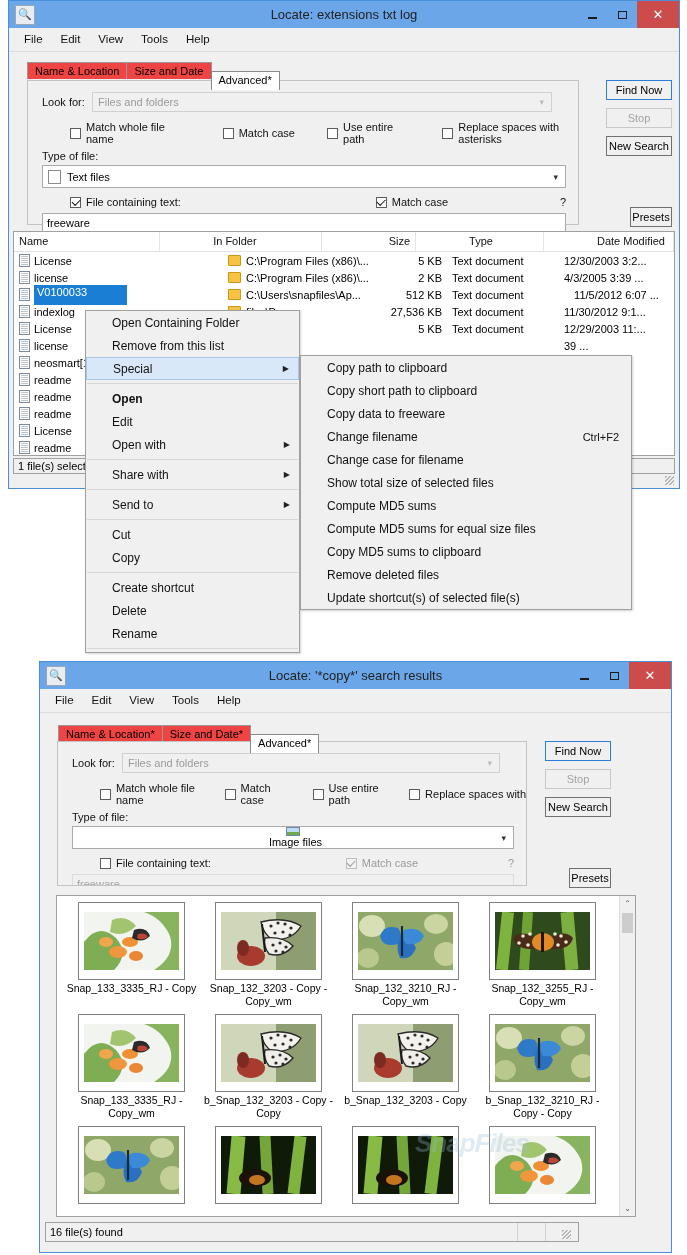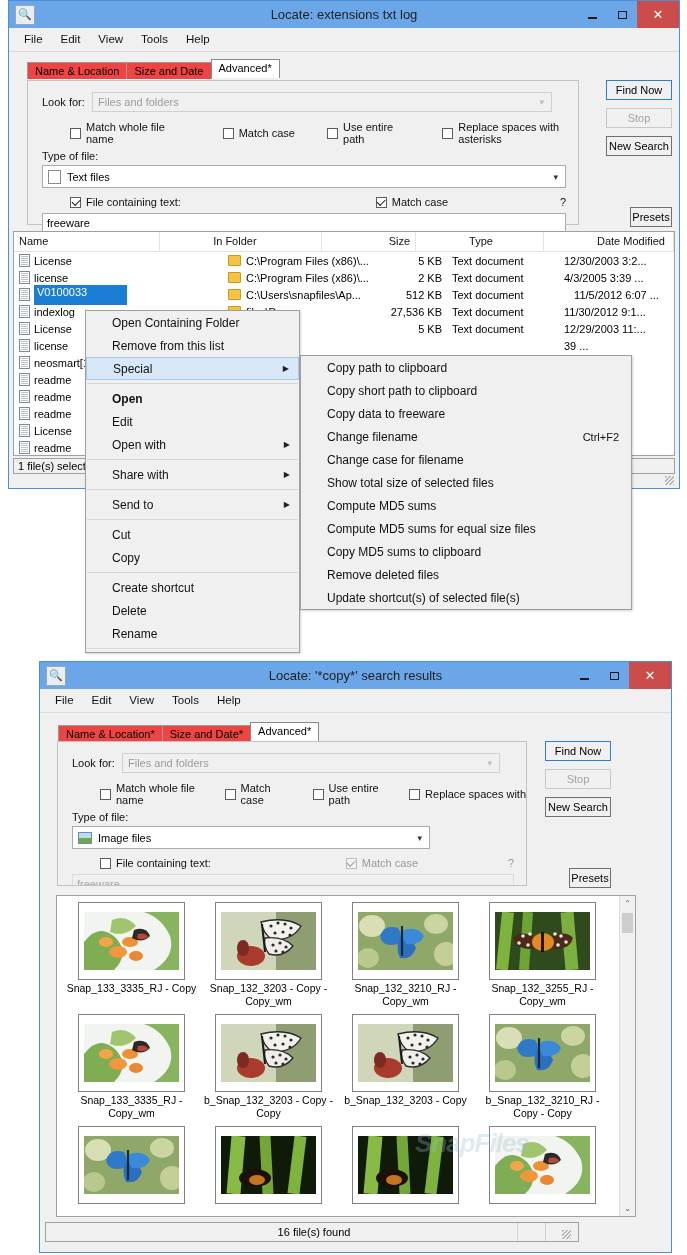--- a/index.html
+++ b/index.html
@@ -63,21 +63,21 @@
   .tabstrip{display:flex;align-items:flex-end;padding-left:18px;height:19px;}
   .tab{
     border:1px solid #999;border-bottom:none;
     background:#ef4444;
     padding:2px 7px 2px 7px;
     font-size:11px;
     margin-right:-1px;
     position:relative;top:1px;
     box-sizing:border-box;
   }
-  .tab.active{background:#fff;padding-bottom:4px;top:0;z-index:3;border-color:#8a8a8a;}
+  .tab.active{background:#fff;padding-bottom:4px;top:12px;z-index:3;border-color:#8a8a8a;}
 
   .panel{
     border:1px solid #c3c3c3;background:#f0f0f0;
     box-sizing:border-box;
   }
 
   .row{display:flex;align-items:center;margin-left:28px;}
   .lbl{font-size:11px;color:#111;}
   .lbl.dim{color:#9a9a9a;}
 
@@ -578,21 +578,21 @@
           <span class="lbl">Use entire path</span>
         </div>
         <div class="row" style="white-space:nowrap;">
           <span class="cb"></span>
           <span class="lbl">Replace spaces with</span>
         </div>
       </div>
 
       <div class="lbl" style="margin:5px 0 0 14px;">Type of file:</div>
 
-      <div class="combo" style="margin:3px 0 8px 14px;width:358px;height:23px;">
+      <div class="combo" style="margin:3px 0 8px 14px;width:442px;height:23px;flex-direction:column;">
         <span style="width:14px;height:12px;margin-right:6px;box-sizing:border-box;border:1px solid #6e8ba8;
                      background:linear-gradient(#bcdcf2 0 55%,#6fa94c 55% 100%);"></span>
         <span>Image files</span>
         <span class="arr">▾</span>
       </div>
 
       <div class="row" style="margin:8px 0 0 14px;width:442px;">
         <div class="row">
           <span class="cb"></span>
           <span class="lbl">File containing text:</span>
@@ -856,21 +856,21 @@
             <div class="thumblabel"></div>
           </div>
         </div>
       <div class="vscroll">
         <div class="vsbtn">⌃</div>
         <div class="vthumb" style="top:17px;height:20px;"></div>
         <div class="vsbtn" style="position:absolute;bottom:0;left:0;right:0;">⌄</div>
       </div>
     </div>
 
-    <div class="statusbar" style="position:absolute;left:5px;top:533px;width:534px;height:20px;justify-content:center;">
+    <div class="statusbar" style="position:absolute;left:5px;top:533px;width:534px;height:20px;justify-content:flex-start;">
       <span>16 file(s) found</span>
       <span style="position:absolute;right:60px;top:0;bottom:0;width:1px;background:#d2d2d2;"></span>
       <span style="position:absolute;right:32px;top:0;bottom:0;width:1px;background:#d2d2d2;"></span>
       <span style="position:absolute;right:7px;bottom:2px;width:9px;height:9px;
                    background:repeating-linear-gradient(135deg,#b5b5b5 0 1.5px,transparent 1.5px 3px);"></span>
     </div>
   </div>
 </div>
 
 <div class="wm" style="left:415px;top:1128px;font-size:26px;">SnapFiles</div>

